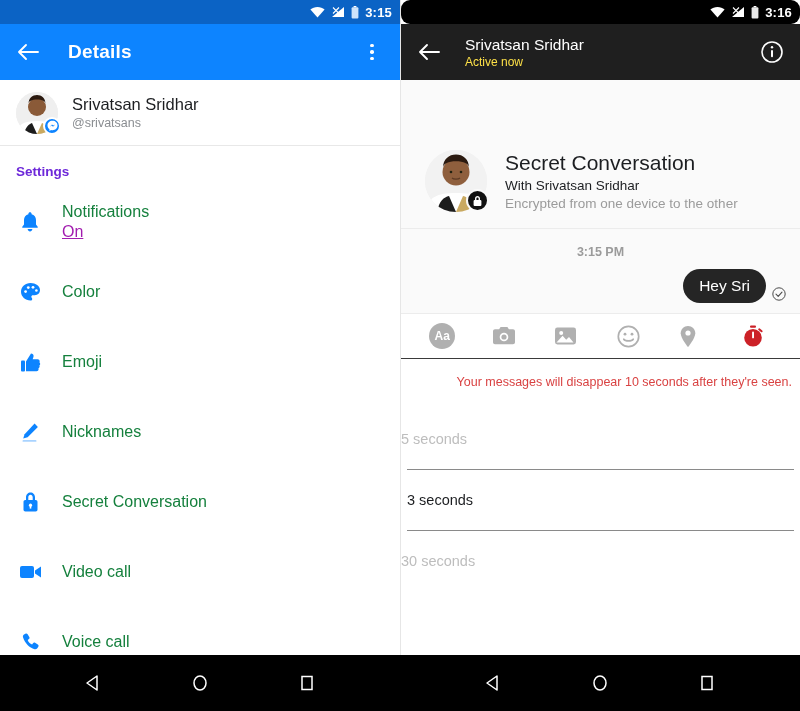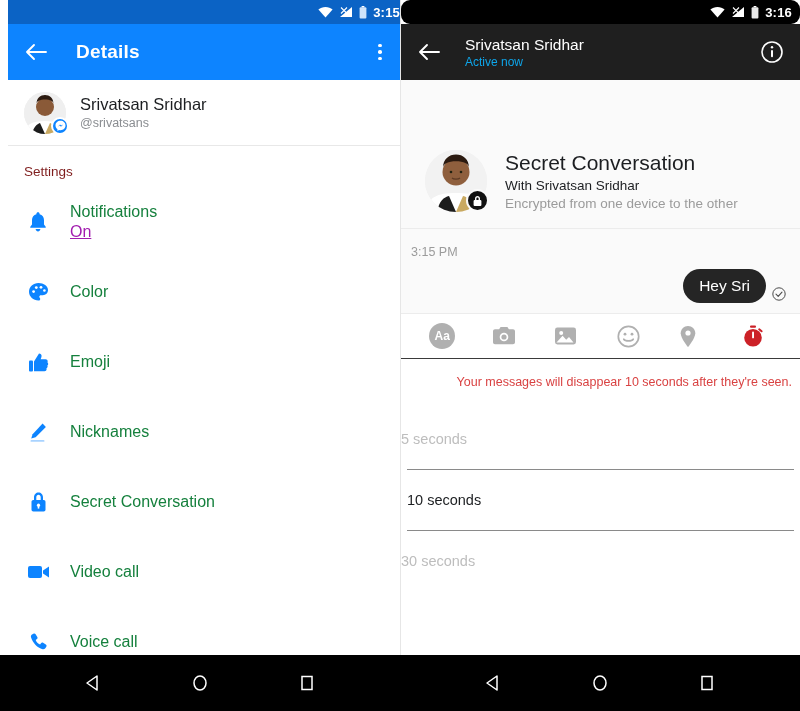--- a/index.html
+++ b/index.html
@@ -7,21 +7,21 @@
   html, body {
     width: 800px; height: 711px;
     font-family: "Liberation Sans", sans-serif;
     background: #ffffff;
     overflow: hidden;
   }
   .screen { position: relative; width: 800px; height: 711px; }
 
   
   .pane { position: absolute; top: 0; width: 400px; height: 655px; overflow: hidden; }
-  .pane-left  { left: 8px;   background: #ffffff; }
+  .pane-left  { left: 0;   background: #ffffff; }
   .pane-right { left: 400px; background: #ffffff; border-left: 1px solid #e6e6e6; }
 
   
   .statusbar {
     height: 24px; display: flex; align-items: center;
     justify-content: flex-end; padding: 0 8px; gap: 6px;
   }
   .statusbar-left  { background: #0b63c5; }
   .statusbar-right { background: #000000; border-radius: 9px; }
   .statusbar .clock {
@@ -59,38 +59,38 @@
     width: 18px; height: 18px; border-radius: 50%;
     background: #0d84ff; border: 2px solid #fff;
     display: flex; align-items: center; justify-content: center;
   }
   .profile-text { margin-left: 14px; display: flex; flex-direction: column; gap: 2px; }
   .profile-name { font-size: 16.5px; color: #1c1e21; }
   .profile-handle { font-size: 12.5px; color: #8a8d91; }
 
   
   .section-label {
-    color: #7f1d1d; font-size: 13.5px; font-weight: normal;
+    color: #6d28d9; font-size: 13.5px; font-weight: bold;
     padding: 18px 16px 6px 16px;
   }
   .list { padding-top: 2px; }
   .list-item { height: 70px; display: flex; align-items: center; padding: 0 16px; }
   .li-icon { width: 28px; flex: none; display: flex; align-items: center; justify-content: center; }
   .li-text { margin-left: 18px; display: flex; flex-direction: column; gap: 2px; }
   .li-label { font-size: 16px; color: #15803d; }
   .li-sub { font-size: 16px; color: #a21caf; text-decoration: underline; }
 
   
   .appbar-dark {
     height: 56px; background: #1f1f1f;
     display: flex; align-items: center; padding: 0 14px;
   }
   .ab-txt { margin-left: 22px; display: flex; flex-direction: column; gap: 1px; }
   .ab-name { color: #ffffff; font-size: 15.5px; }
-  .ab-status { color: #0ea5e9; font-size: 12px; }
+  .ab-status { color: #fde047; font-size: 12px; }
 
   
   .chat-body { background: #fafafa; }
   .gap-top { height: 56px; background: #fafafa; }
 
   .sc-card {
     background: #fafafa; display: flex; align-items: center;
     padding: 14px 18px 16px 24px; border-bottom: 1px solid #ececec;
   }
   .sc-avatar-wrap { position: relative; width: 62px; height: 62px; flex: none; }
@@ -100,21 +100,21 @@
     width: 23px; height: 23px; border-radius: 50%;
     background: #111; border: 2px solid #fafafa;
     display: flex; align-items: center; justify-content: center;
   }
   .sc-text { margin-left: 18px; display: flex; flex-direction: column; gap: 3px; }
   .sc-title { font-size: 21px; color: #1c1e21; }
   .sc-with { font-size: 13.5px; color: #1c1e21; }
   .sc-enc { font-size: 13.5px; color: #9b9b9b; }
 
   .msg-area { background: #fafafa; padding: 12px 10px 10px 10px; }
-  .msg-time { text-align: left; font-size: 12.5px; color: #9b9b9b; padding: 4px 0 10px 0; }
+  .msg-time { text-align: center; font-size: 12.5px; color: #9b9b9b; padding: 4px 0 10px 0; font-weight: bold; }
   .msg-row { display: flex; align-items: flex-end; justify-content: flex-end; gap: 6px; padding-right: 4px; }
   .bubble {
     background: #252525; color: #ffffff; font-size: 15.5px;
     padding: 8px 16px 9px 16px; border-radius: 20px; line-height: 1.1;
   }
   .receipt { width: 14px; height: 14px; flex: none; margin-bottom: 2px; }
 
   
   .composer {
     height: 46px; background: #ffffff; display: flex;
@@ -423,21 +423,21 @@
             <rect x="10.1" y="6.5" width="1.9" height="6.8" rx=".9" fill="#fff"></rect>
             <path d="M17.2 4.3 19.6 6.3" stroke="#cc2127" stroke-width="2" stroke-linecap="round"></path>
           </svg>
       </div>
     </div>
 
     <div class="notice">Your messages will disappear 10 seconds after they're seen.</div>
 
     <div class="picker">
       <div class="picker-opt dim">5 seconds</div>
-      <div class="picker-opt sel">10 seconds</div>
+      <div class="picker-opt sel">3 seconds</div>
       <div class="picker-opt dim">30 seconds</div>
     </div>
 
   </div>
 
   <div class="navbar">
     <div class="nav-half">
       <div class="nav-btn">
         <svg width="20" height="20" viewBox="0 0 20 20">
             <path d="M14 3 4 10l10 7z" fill="none" stroke="#fff" stroke-width="1.5" stroke-linejoin="round"></path>

